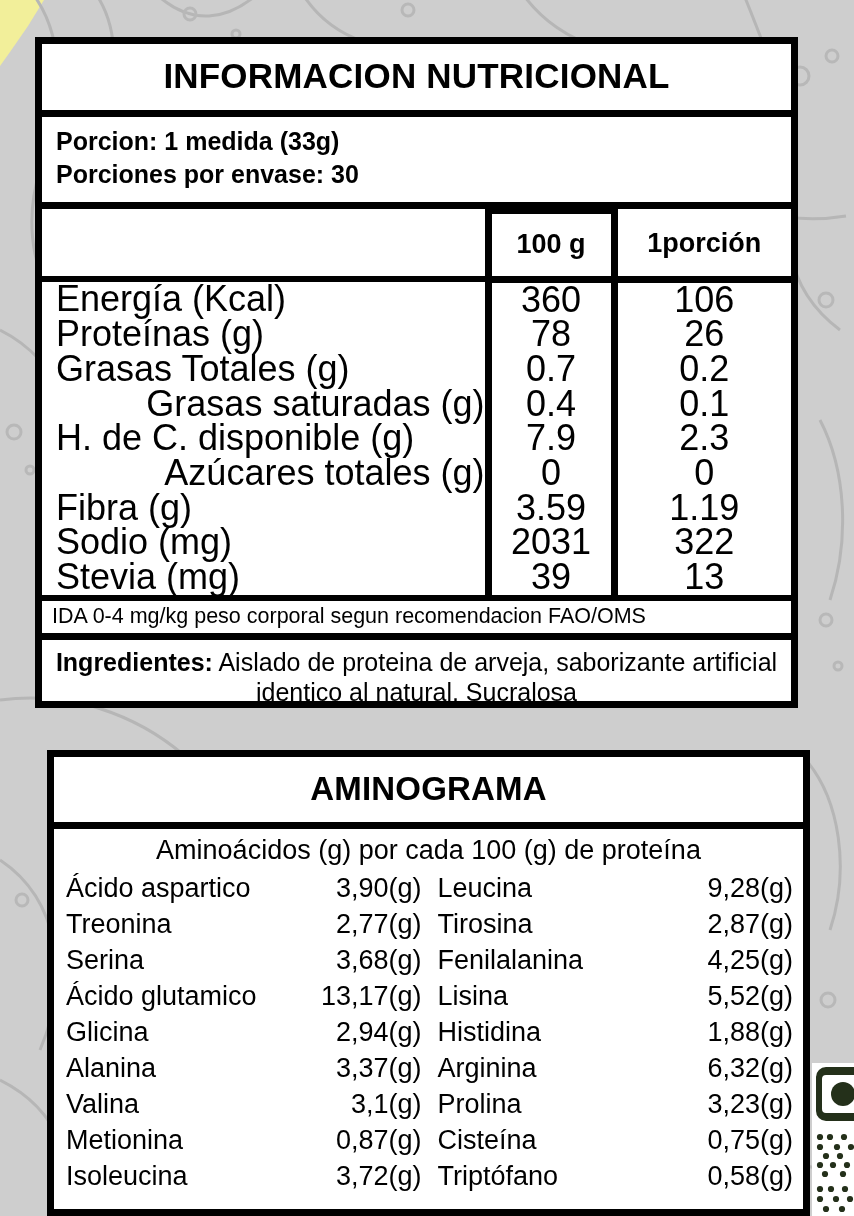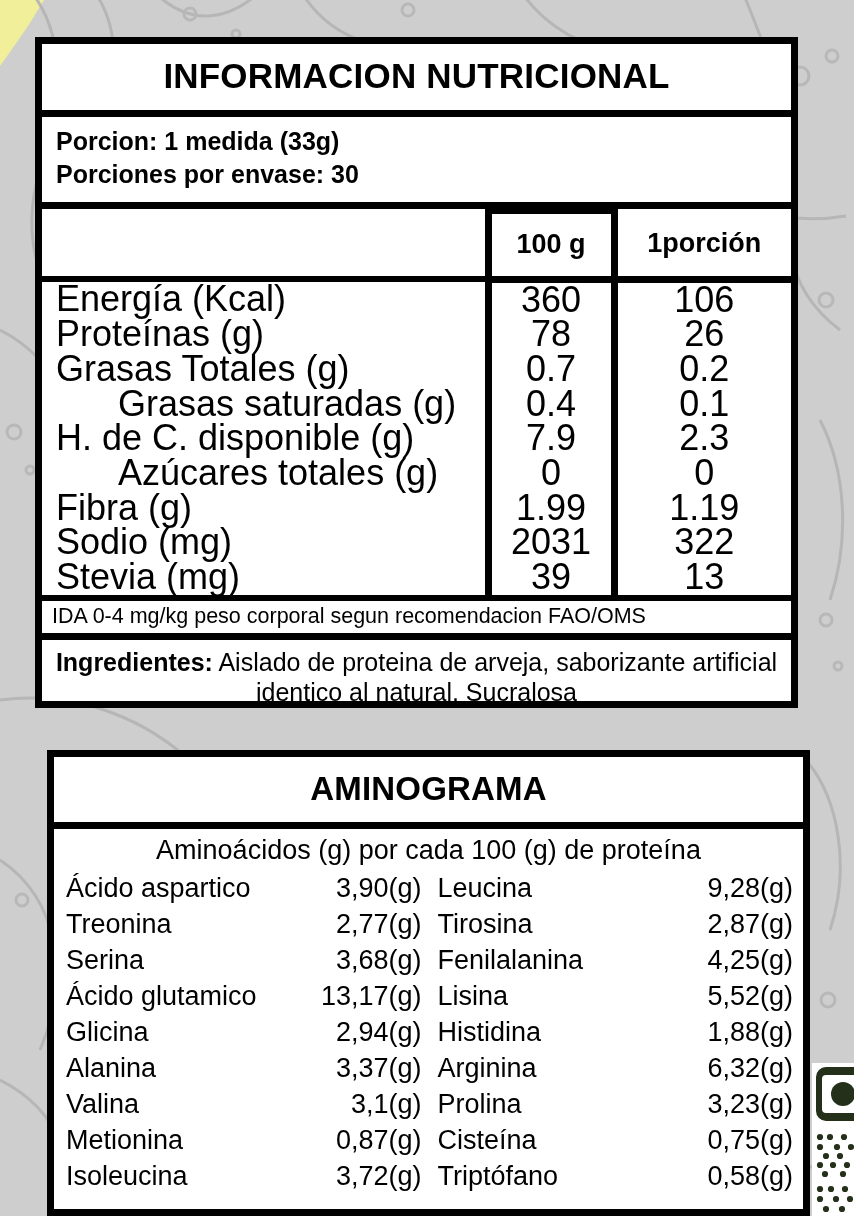--- a/index.html
+++ b/index.html
@@ -122,21 +122,22 @@
   #nutrient-table tbody td {
     font-size: 36px;
     height: 34.7px;
     line-height: 34.7px;
   }
   #nutrient-table tbody td.v-label {
     padding-left: 14px;
     white-space: nowrap;
   }
   #nutrient-table tbody td.v-label.indent {
-    padding-left: 76px;
+    padding-left: 25px;
+    text-align: right;
   }
   #nutrient-table tbody td.v-100 {
     text-align: center;
     border-left: 7px solid #000;
     border-right: 7px solid #000;
   }
   #nutrient-table tbody td.v-por {
     text-align: center;
   }
   #nutrient-table tbody tr:last-child td.v-100,
@@ -301,21 +302,21 @@
           <td class="v-100">7.9</td>
           <td class="v-por">2.3</td>
         </tr>
         <tr>
           <td class="v-label indent">Azúcares totales  (g)</td>
           <td class="v-100">0</td>
           <td class="v-por">0</td>
         </tr>
         <tr>
           <td class="v-label">Fibra (g)</td>
-          <td class="v-100">1.99</td>
+          <td class="v-100">3.59</td>
           <td class="v-por">1.19</td>
         </tr>
         <tr>
           <td class="v-label">Sodio  (mg)</td>
           <td class="v-100">2031</td>
           <td class="v-por">322</td>
         </tr>
         <tr>
           <td class="v-label">Stevia   (mg)</td>
           <td class="v-100">39</td>

